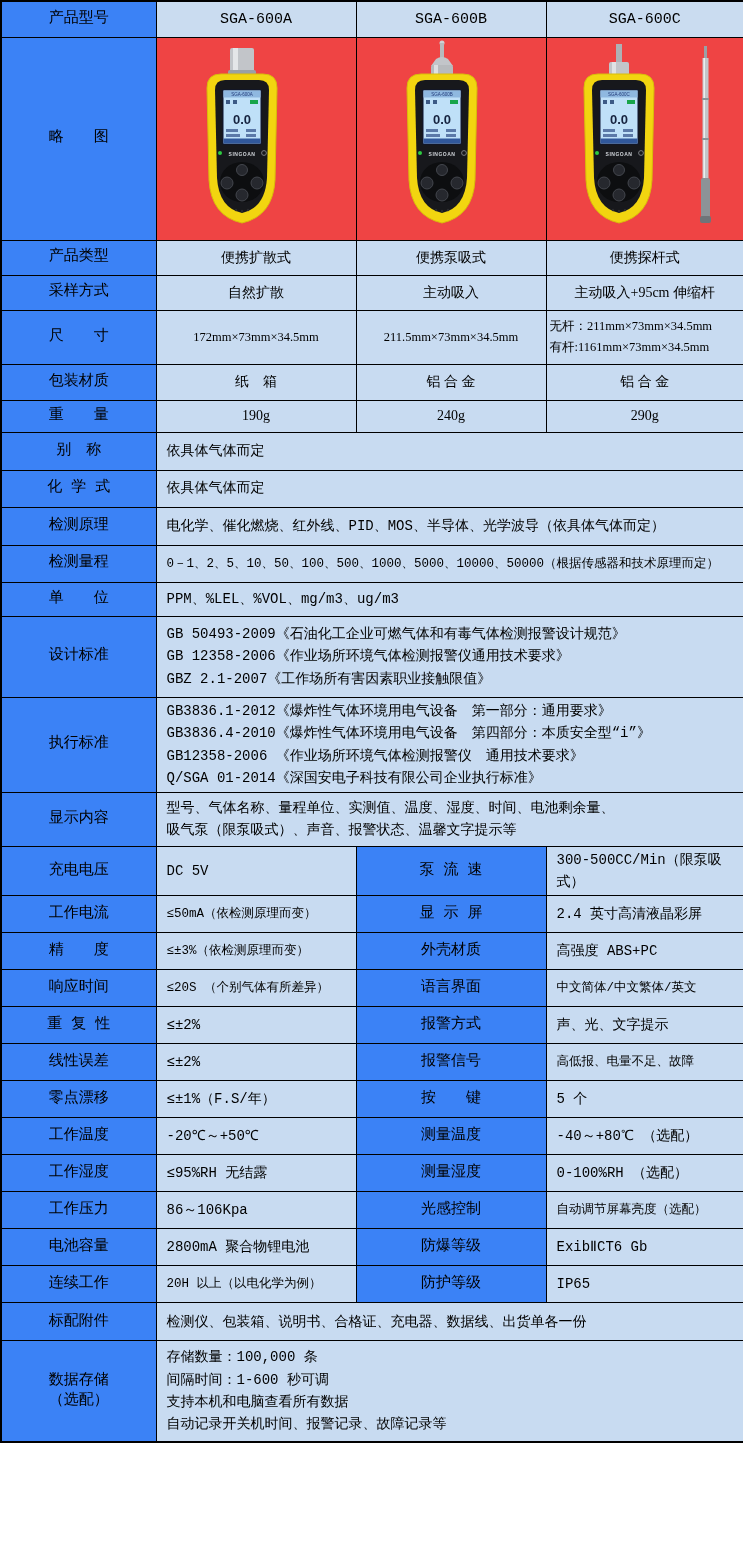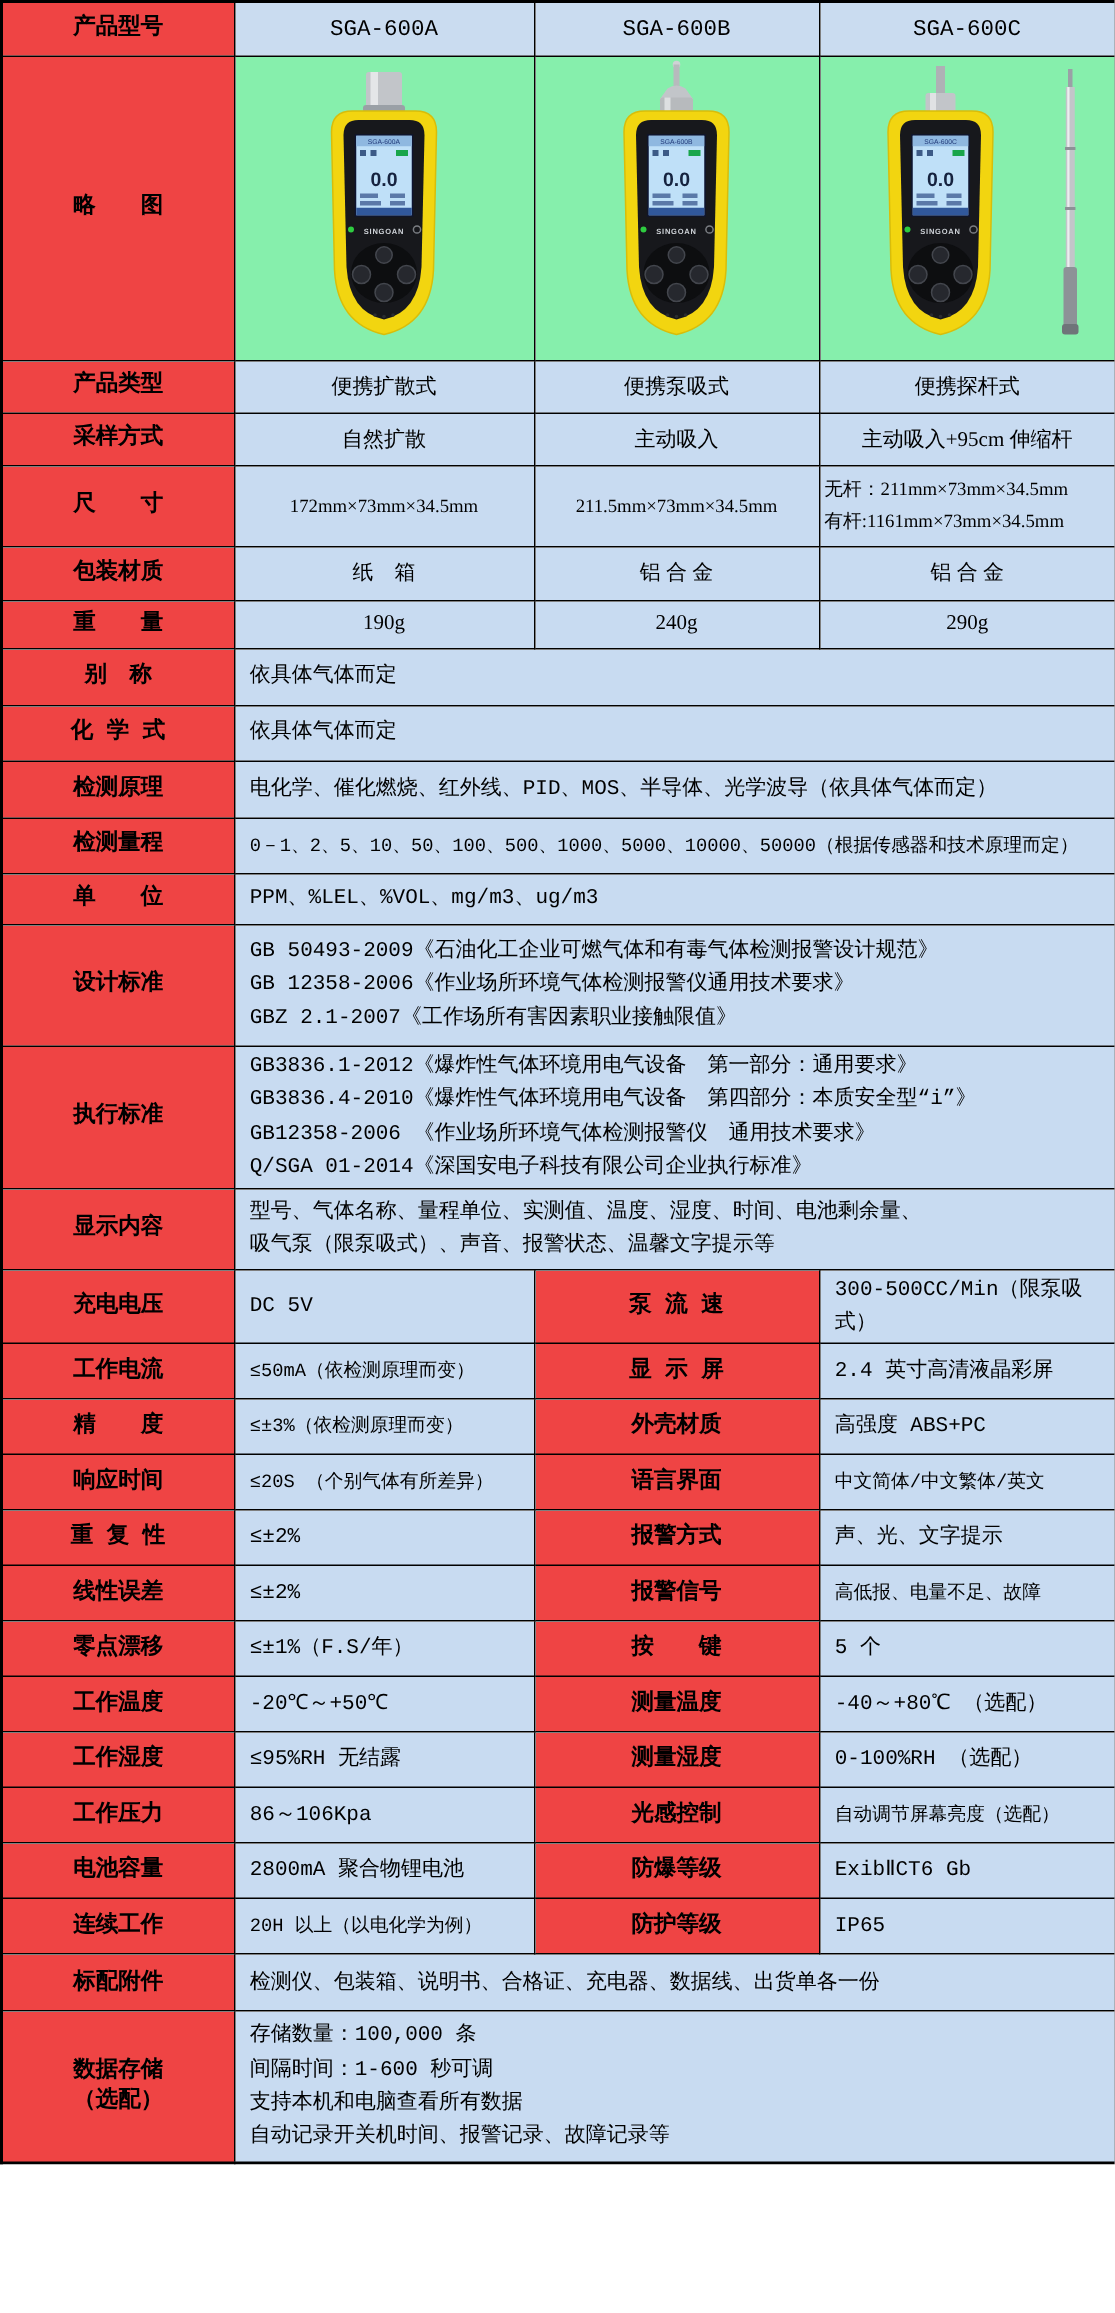--- a/index.html
+++ b/index.html
@@ -2,30 +2,30 @@
 <html><head>
 <meta charset="utf-8">
 <style>
   html,body{margin:0;padding:0;background:#fff;}
   .page{width:743px;}
   table{border-collapse:collapse;table-layout:fixed;width:743px;
         border:2px solid #000;
         font-family:"Liberation Mono","DejaVu Sans Mono",monospace;}
   td{border:1px solid #000;vertical-align:middle;overflow:hidden;color:#000;}
   
-  td.lbl{background:#ef4444;font-weight:bold;text-align:center;
+  td.lbl{background:#3b82f6;font-weight:normal;text-align:center;
          font-size:15px;white-space:pre-line;line-height:1.35;padding:0 2px;}
   td.mdl{background:#CADCF0;text-align:center;font-size:15px;}
   td.val{background:#C8DBF1;font-size:14px;text-align:left;
          padding:2px 6px 2px 10px;white-space:pre-line;line-height:1.6;}
   td.cval{background:#C8DBF1;font-size:14px;text-align:center;
           padding:2px 4px;white-space:pre-line;font-family:Liberation Serif, serif;}
   td.dims{font-size:12.5px;text-align:left;padding:2px 3px;line-height:1.7;}
   td.tight{font-size:12.5px;}
-  td.imgc{background:#86efac;text-align:center;padding:0;}
+  td.imgc{background:#ef4444;text-align:left;padding:0;}
   
   tr.h32{height:32px;} tr.h34{height:34px;} tr.h35{height:35px;}
   tr.h36{height:36px;} tr.h37{height:37px;} tr.h38{height:38px;}
   tr.h54{height:54px;margin-left:48px;} tr.h81{height:81px;} tr.h95{height:95px;}
   tr.h101{height:101px;} tr.h203{height:203px;}
   svg text{font-family:"Liberation Sans","DejaVu Sans",sans-serif;}
 </style>
 </head>
 <body>
 

